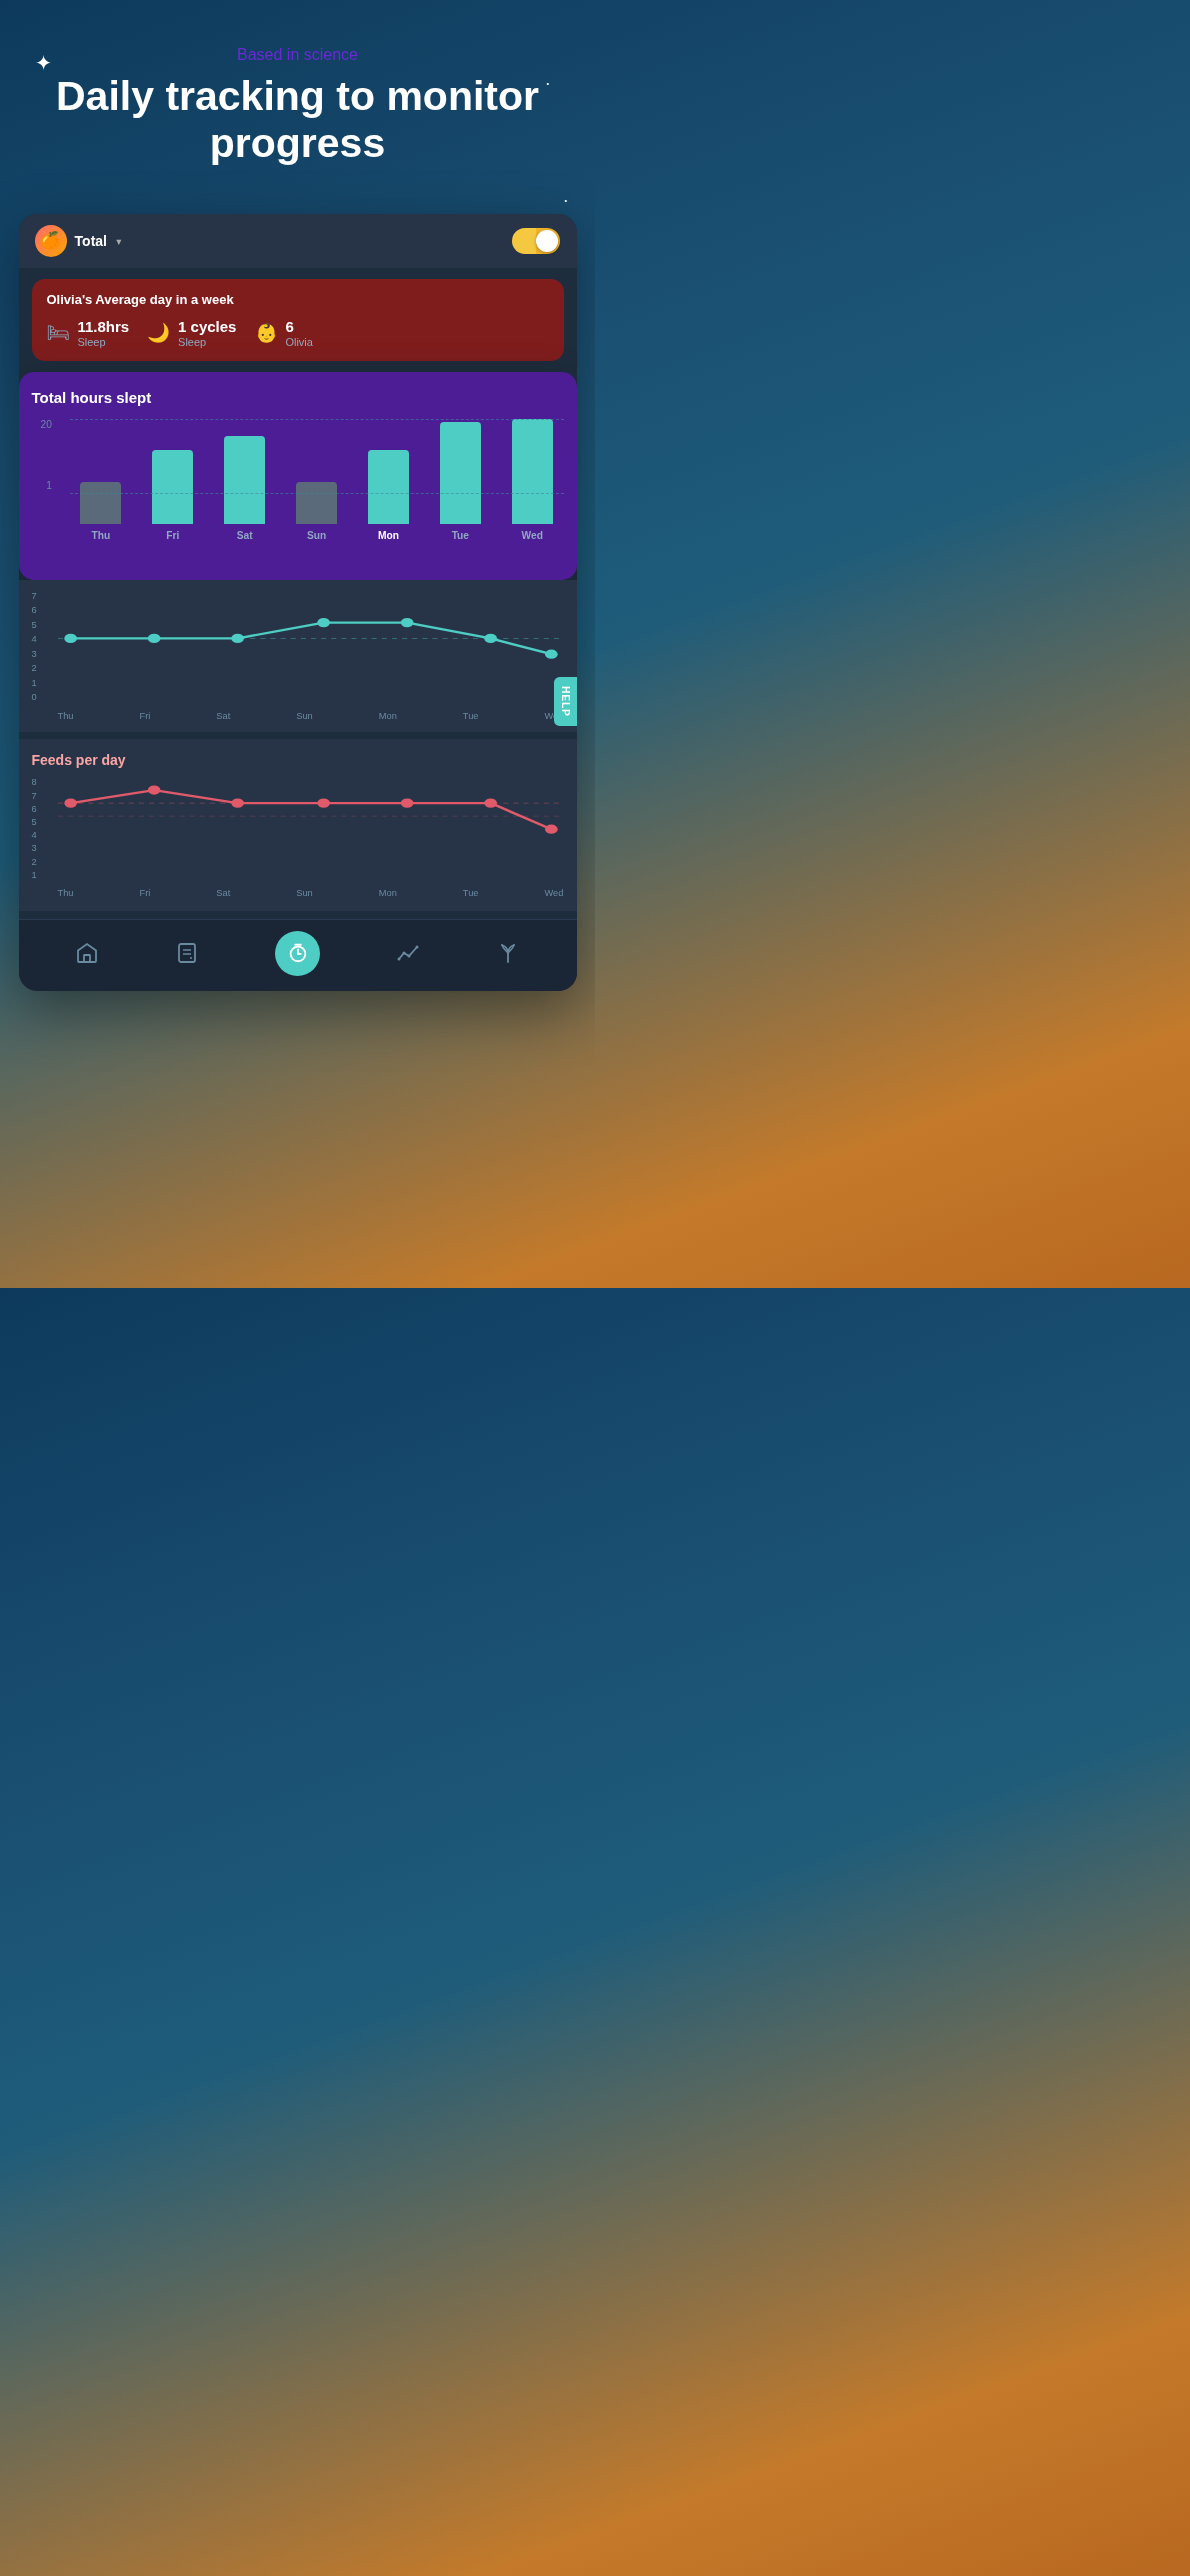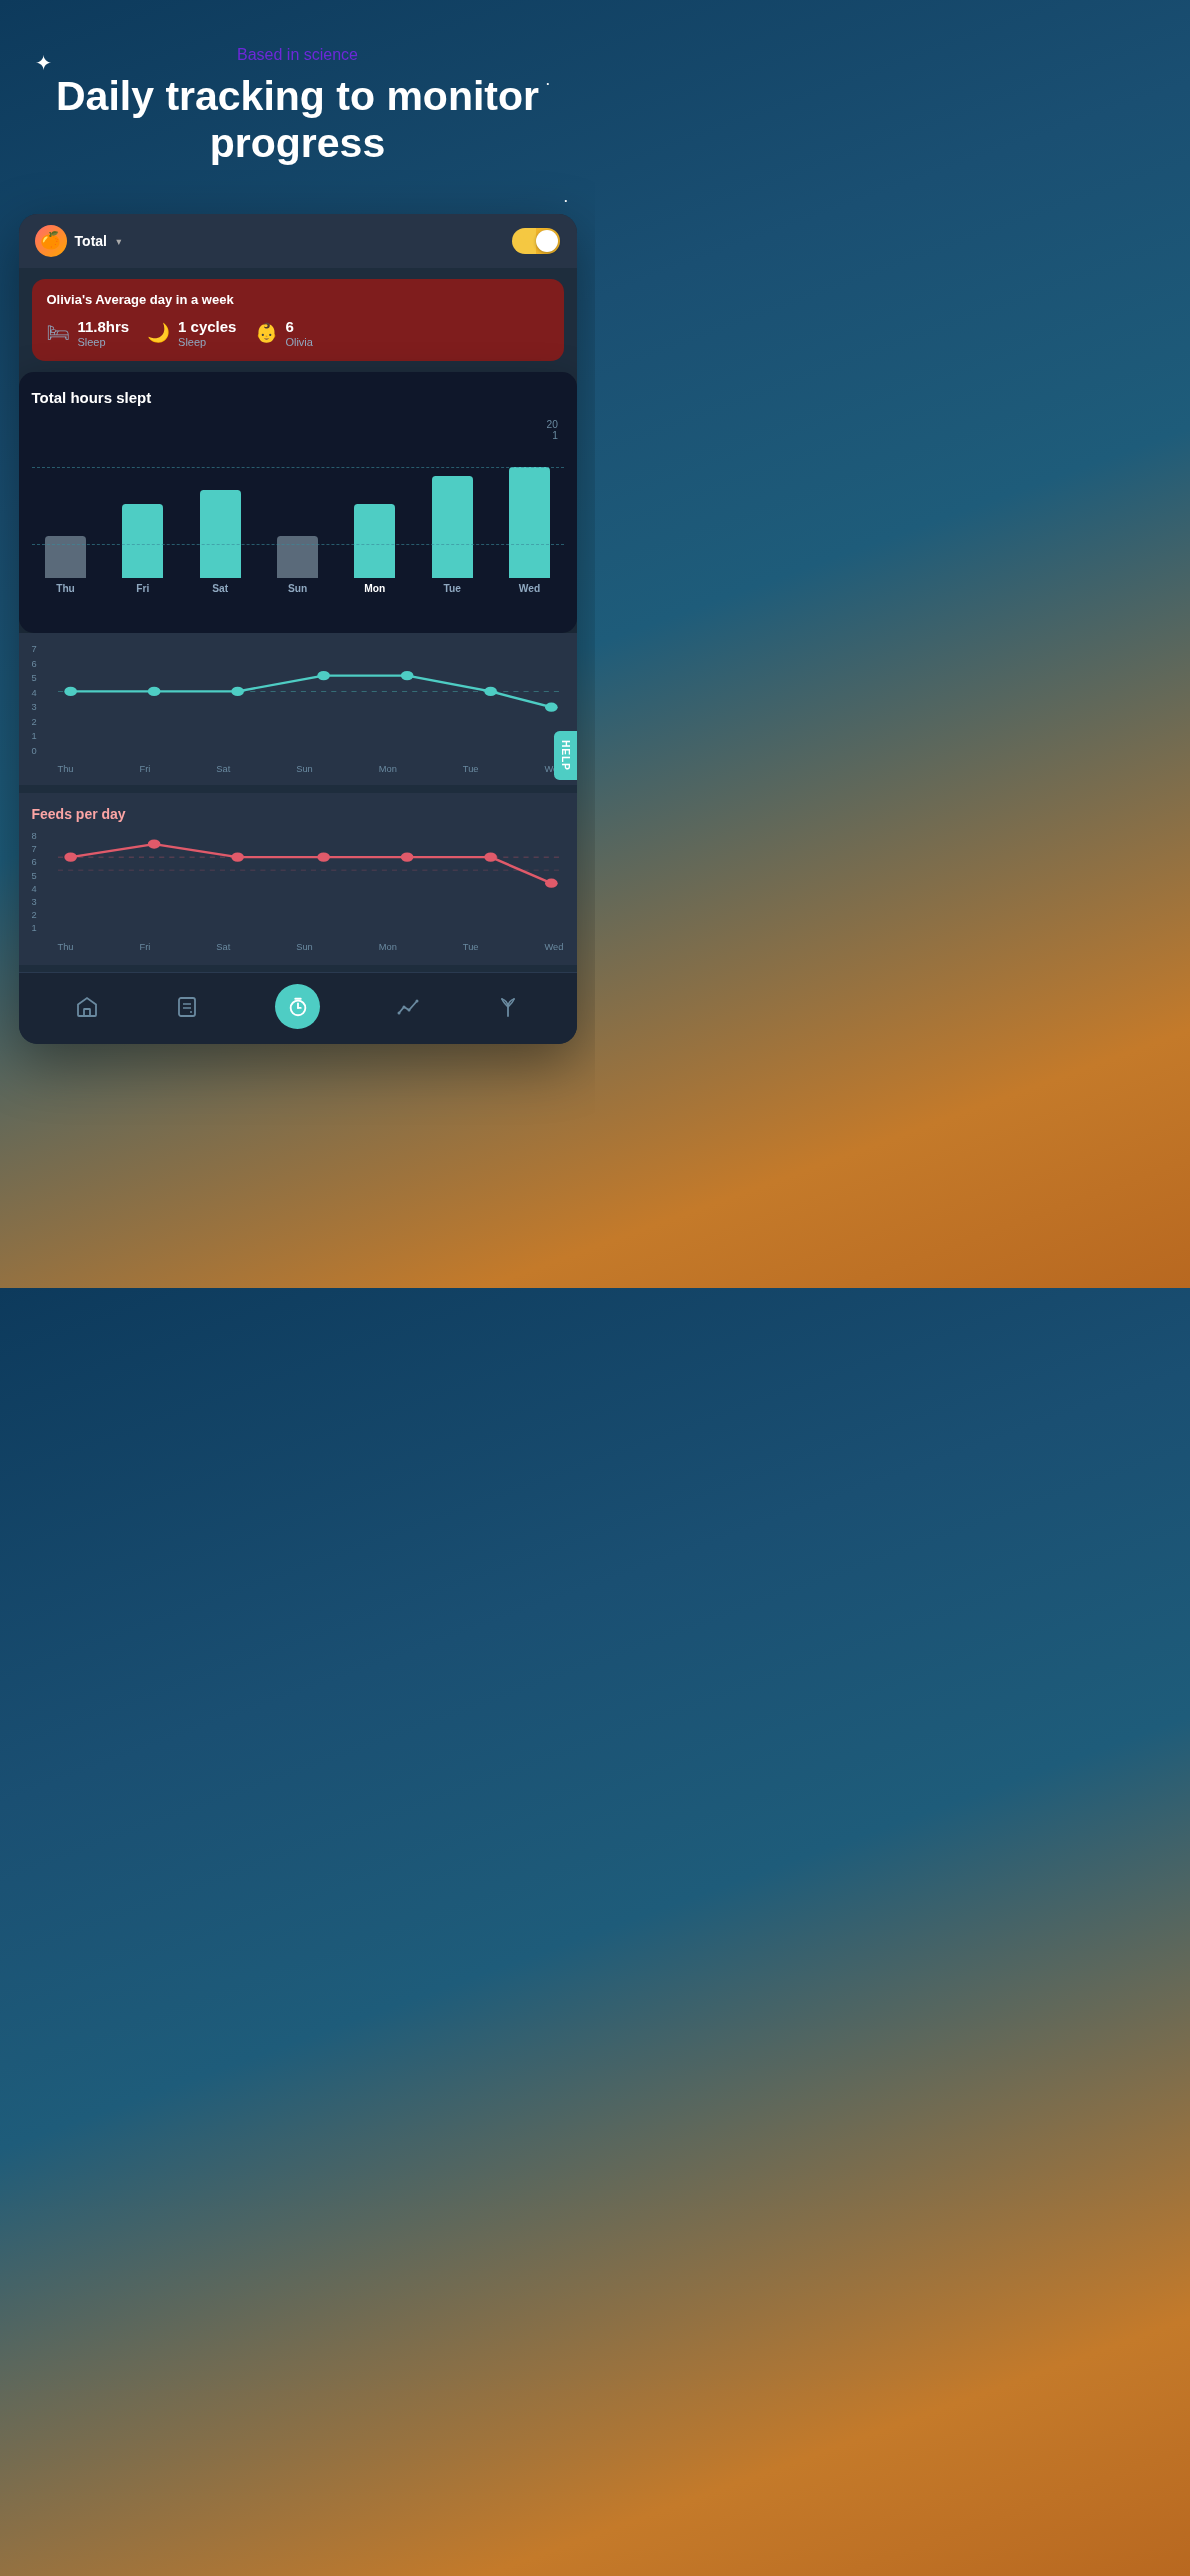--- a/index.html
+++ b/index.html
@@ -157,38 +157,37 @@
       line-height: 1.2;
     }
 
     .stat-label {
       color: #8fa8c0;
       font-size: 11px;
     }
 
     
     .chart-card {
-      background: #0f172a;
+      background: #4c1d95;
       border-radius: 15px;
       margin: 7.4px 0 0;
       padding: 16.7px 13px 13px;
       box-shadow: 0 9.3px 37px rgba(0,0,0,0.3);
     }
 
     .chart-title {
       color: #ffffff;
       font-size: 15px;
       font-weight: 700;
       margin-bottom: 13px;
     }
 
     .bar-chart-wrapper {
       display: flex;
-      gap: 0;
-      flex-direction: column;
+      gap: 12px;
     }
 
     .y-axis {
       display: flex;
       flex-direction: column;
       justify-content: space-between;
       padding-bottom: 26px;
       min-width: 26px;
     }
 

